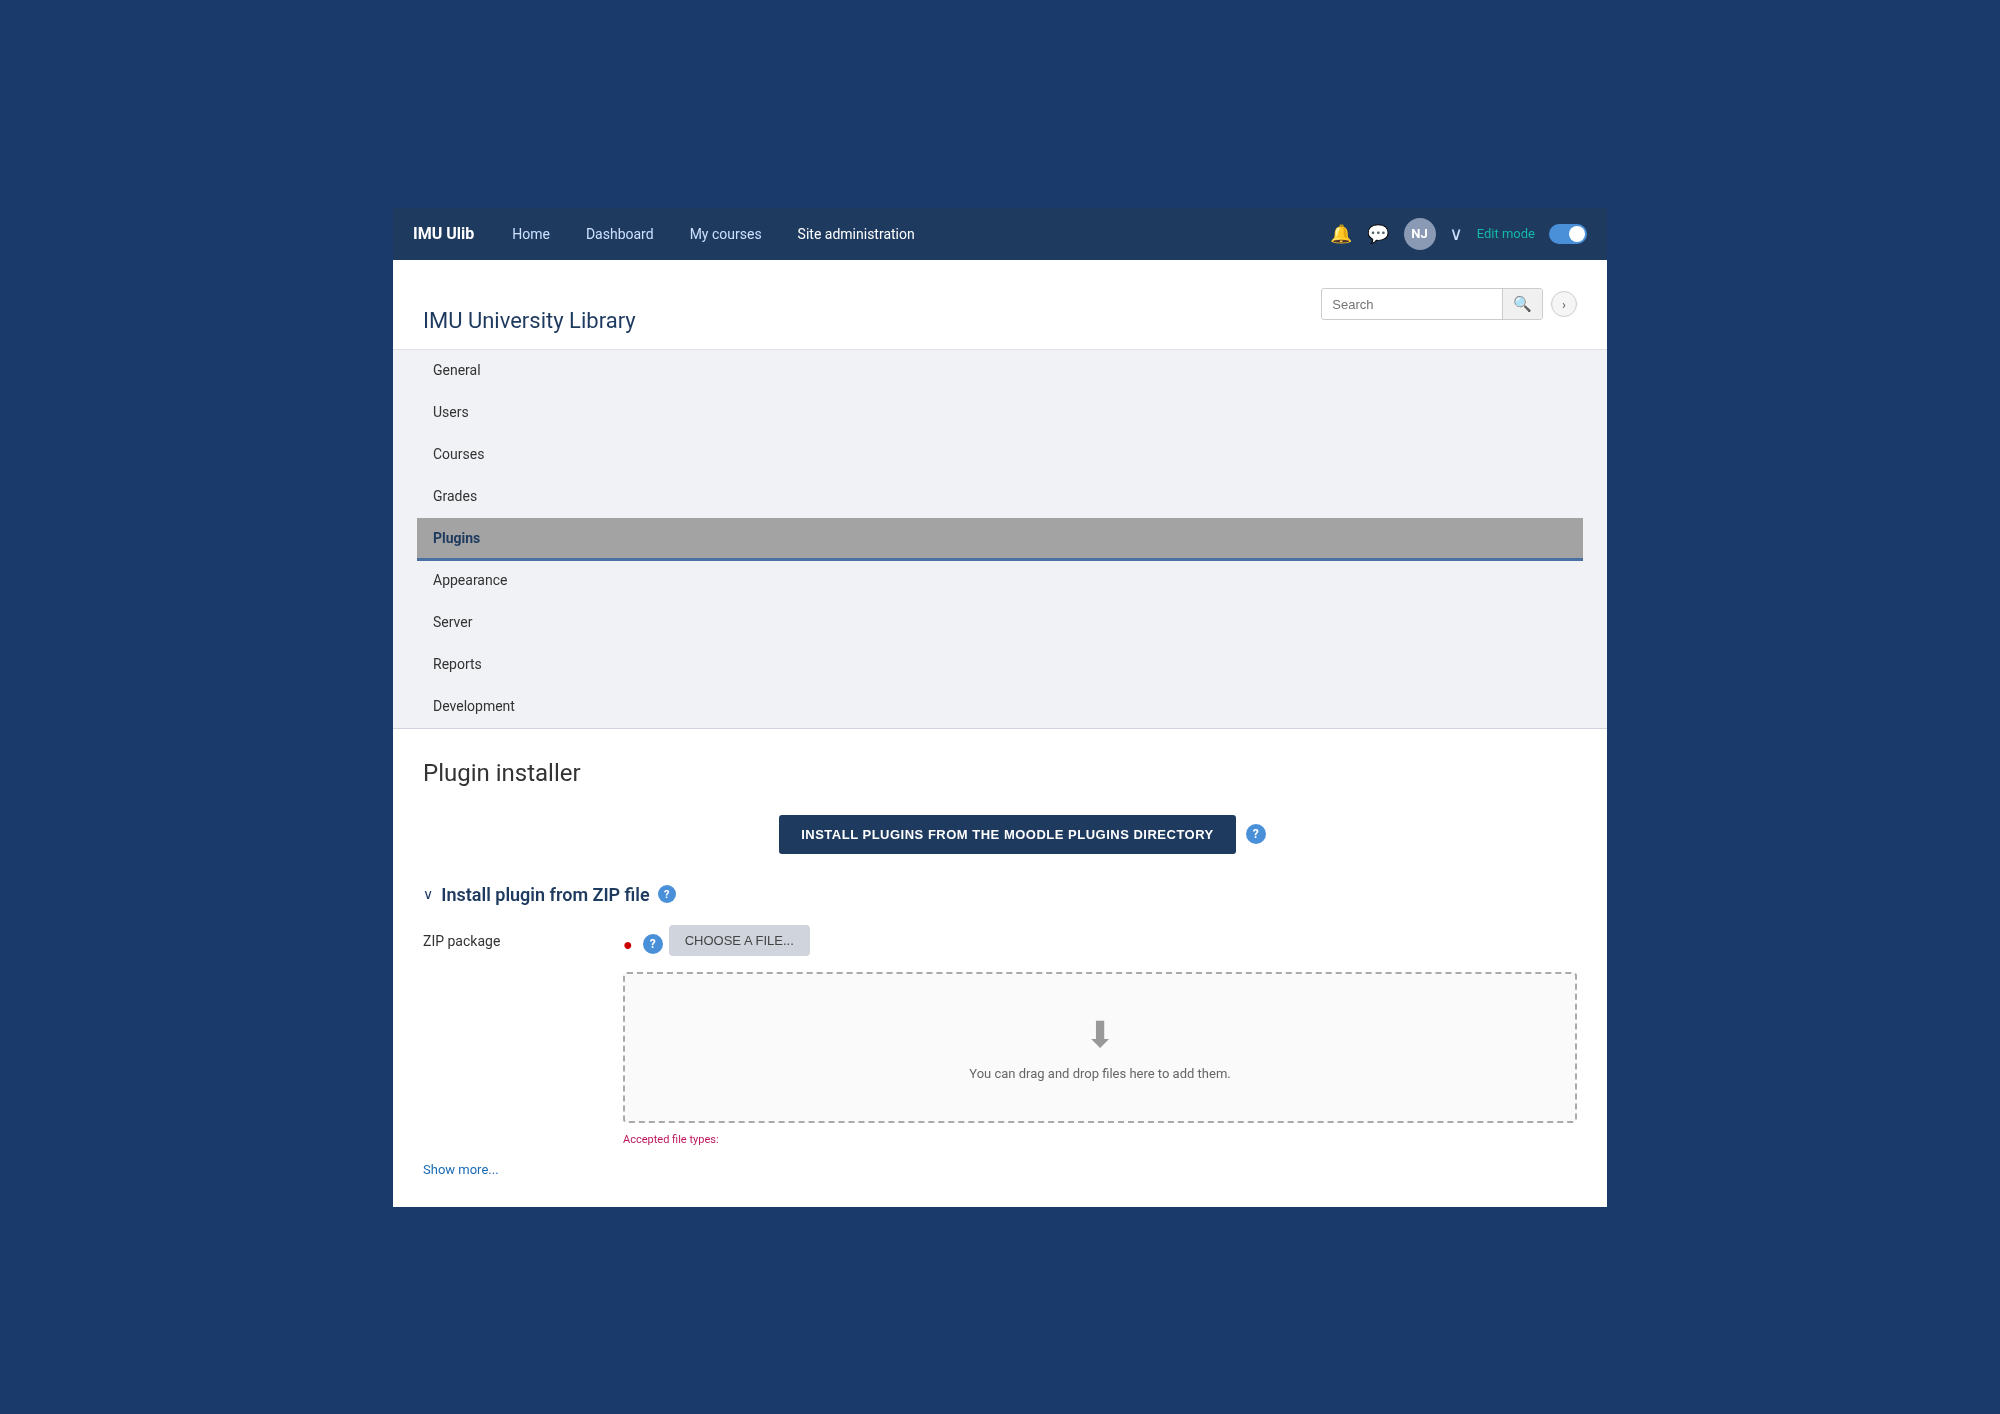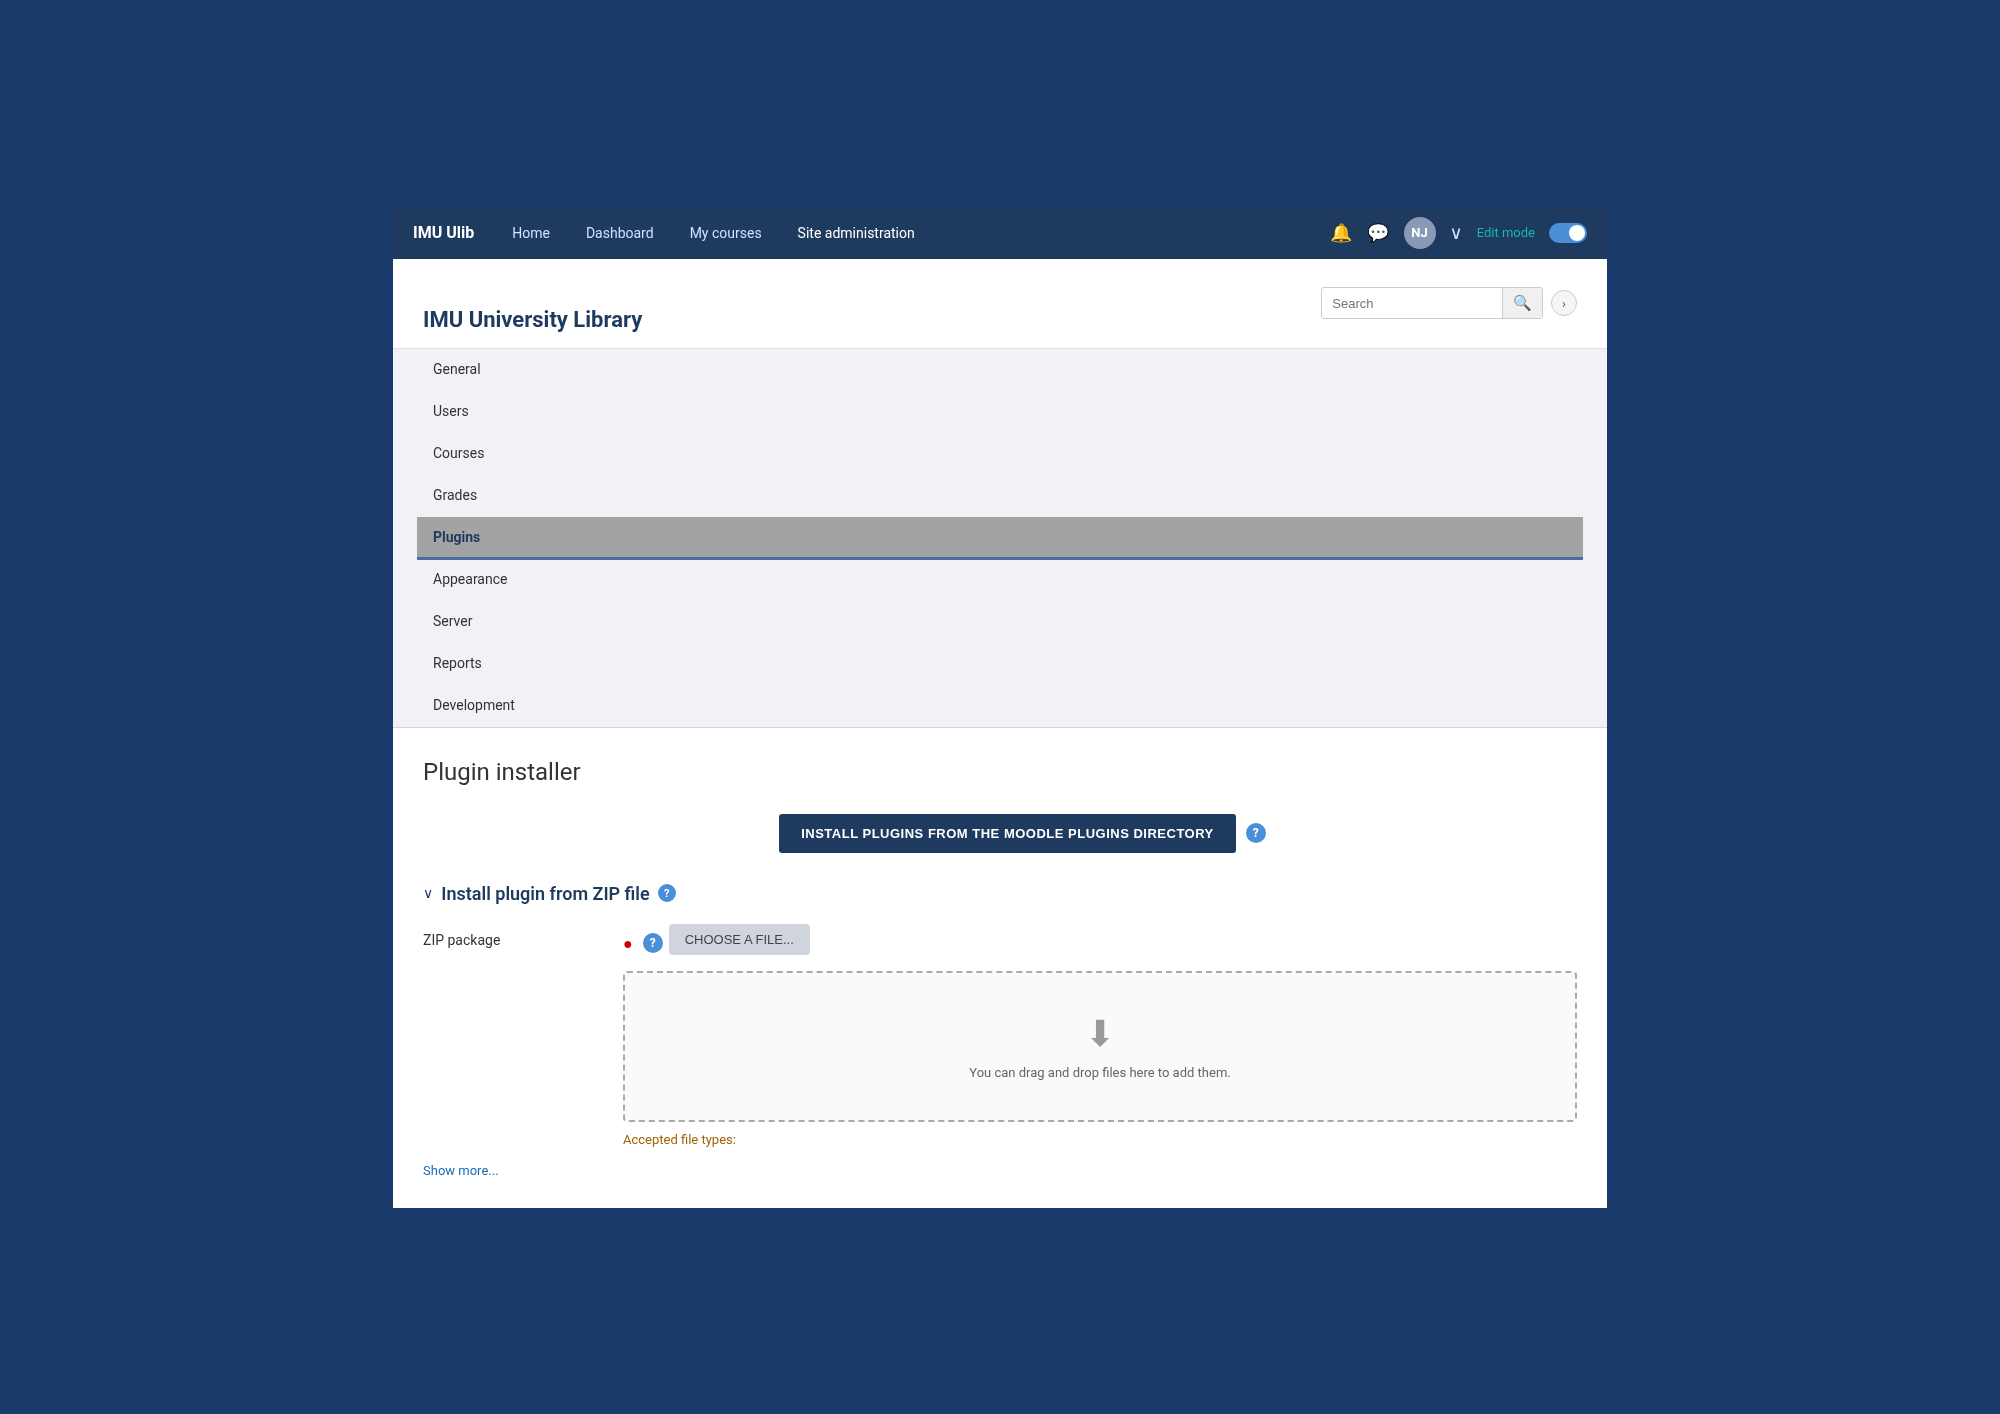--- a/index.html
+++ b/index.html
@@ -98,21 +98,21 @@
     
     .secondary-header {
       background: white;
       padding: 16px 30px;
       display: flex;
       align-items: center;
       border-bottom: 1px solid #e0e0e0;
     }
     .site-title {
       font-size: 22px;
-      font-weight: bold;
+      font-weight: normal;
       color: #1e3a5f;
       margin-top: 32px;
     }
     .search-box {
       margin-left: auto;
       display: flex;
       align-items: center;
       border: 1px solid #ccc;
       border-radius: 3px;
       overflow: hidden;
@@ -285,22 +285,22 @@
     .drop-icon {
       font-size: 36px;
       color: #999;
       margin-bottom: 10px;
     }
     .drop-text {
       font-size: 13px;
       color: #666;
     }
     .accepted-label {
-      font-size: 13px;
-      color: #a16207;
+      font-size: 11px;
+      color: #be185d;
       margin-top: 10px;
     }
     .accepted-types {
       font-size: 13px;
       color: #555;
       margin-top: 4px;
     }
     .show-more {
       font-size: 13px;
       color: #1a6bb5;

